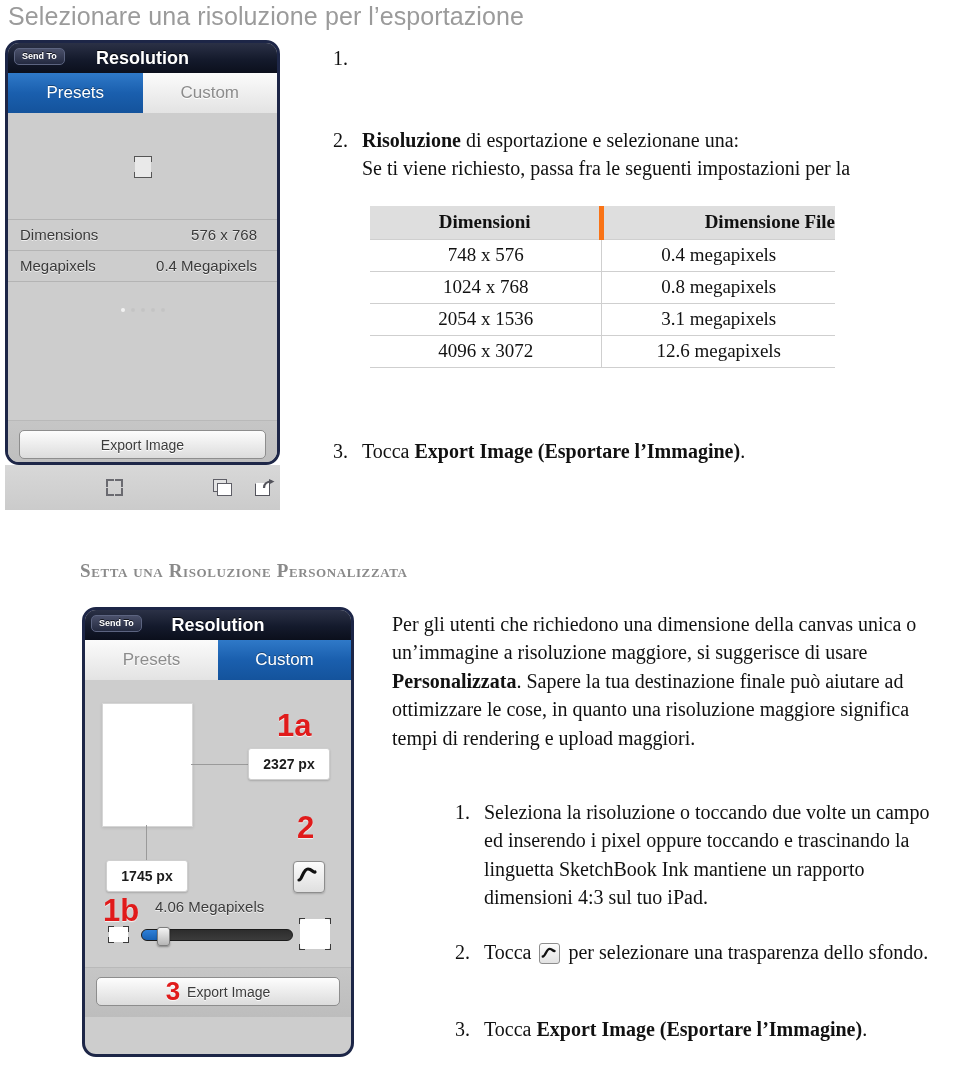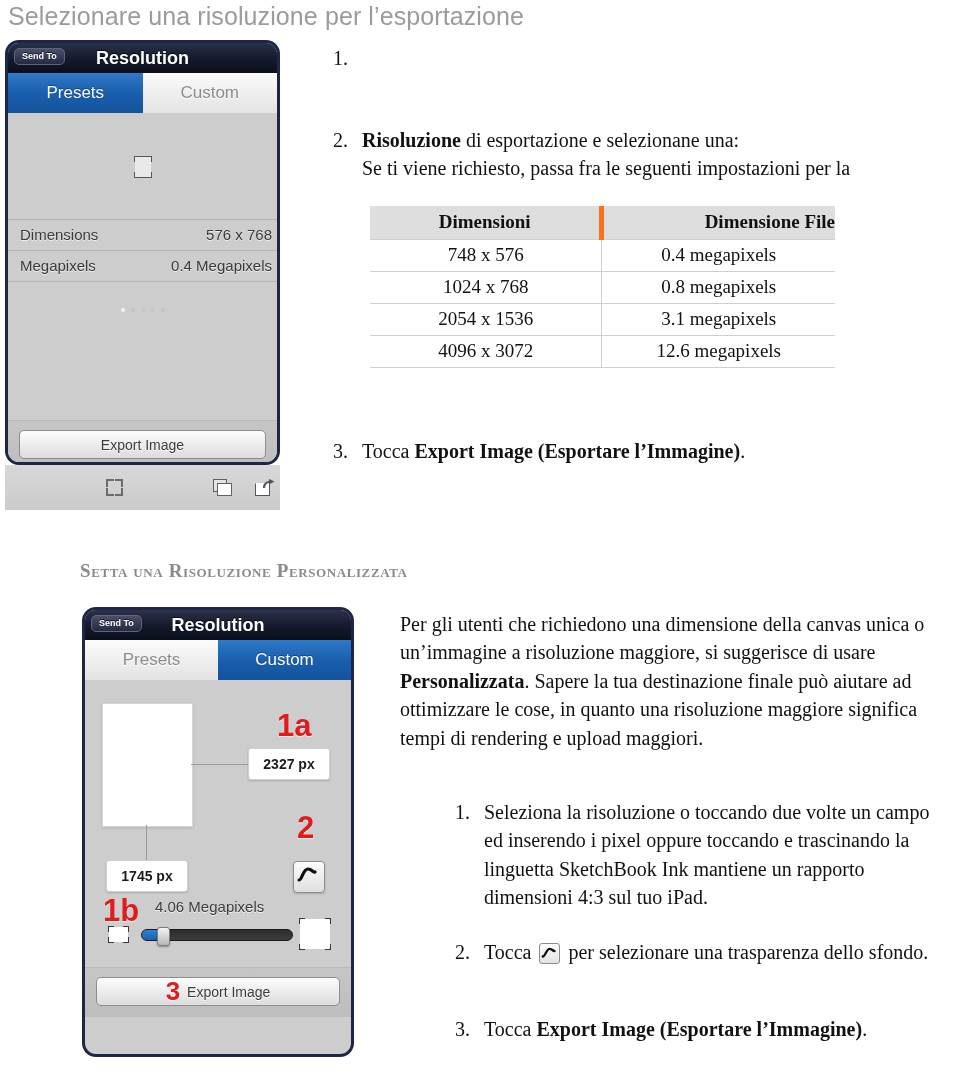--- a/index.html
+++ b/index.html
@@ -112,21 +112,21 @@
     color:#ffffff;text-shadow:0 -1px 0 rgba(0,0,0,.35);
   }
   .seg .off{
     background:linear-gradient(180deg,#fbfbfb 0%,#e3e3e3 100%);
     color:#8c8c8c;text-shadow:0 1px 0 #fff;
   }
   .pop-body{background:#cdcdcd;position:relative;}
   .row-line{
     display:flex;justify-content:space-between;align-items:center;
     font-family:"Liberation Sans", sans-serif;font-size:15px;color:#3a3a3a;
-    padding:6px 5px 7px 12px;
+    padding:6px 20px 7px 12px;
     border-top:1px solid #b4b4b4;
     text-shadow:0 1px 0 rgba(255,255,255,.65);
   }
   .canvas-thumb{
     width:16px;height:20px;margin:0 auto;
     background:#e9e9e9;position:relative;
   }
   .canvas-thumb::before,.canvas-thumb::after{
     content:"";position:absolute;left:-1px;right:-1px;height:5px;
     border-left:1.5px solid #555;border-right:1.5px solid #555;
@@ -427,21 +427,21 @@
 
       <div class="pop-footer">
         <div class="export-btn">
           <span class="callout" style="position:relative;left:0;top:0;font-size:26px;margin-right:7px;">3</span>
           <span>Export Image</span>
         </div>
       </div>
     </div>
   </div>
 
-  <div class="ol-body" style="position:absolute;left:400px;top:610px;width:548px;">
+  <div class="ol-body" style="position:absolute;left:392px;top:610px;width:548px;">
     <span>Per gli utenti che richiedono una dimensione della canvas unica o un’immagine a risoluzione maggiore, si suggerisce di usare </span><span class="b">Personalizzata</span><span>. Sapere la tua destinazione finale può aiutare ad ottimizzare le cose, in quanto una risoluzione maggiore significa tempi di rendering e upload maggiori.</span>
   </div>
 
   <div class="ol-item" style="left:448px;top:798px;width:500px;">
     <div class="ol-num">1.</div>
     <div class="ol-body">Seleziona la risoluzione o toccando due volte un campo ed inserendo i pixel oppure toccando e trascinando la linguetta SketchBook Ink mantiene un rapporto dimensioni 4:3 sul tuo iPad.</div>
   </div>
 
   <div class="ol-item" style="left:448px;top:938px;width:500px;">
     <div class="ol-num">2.</div>

